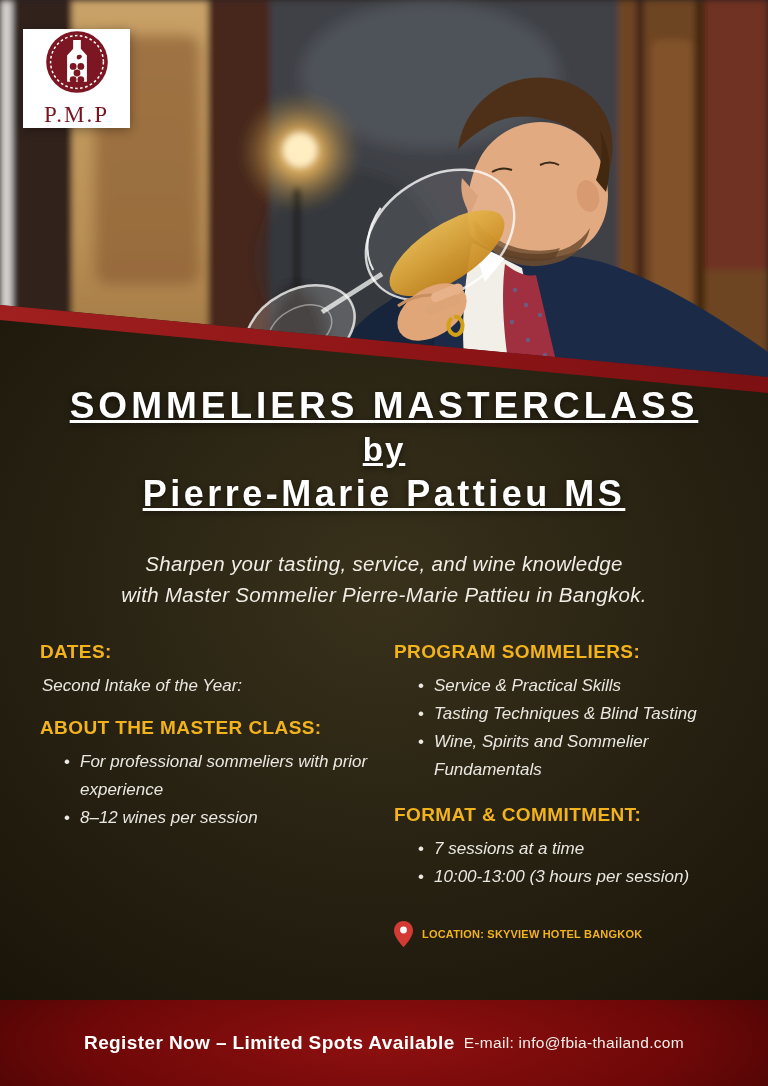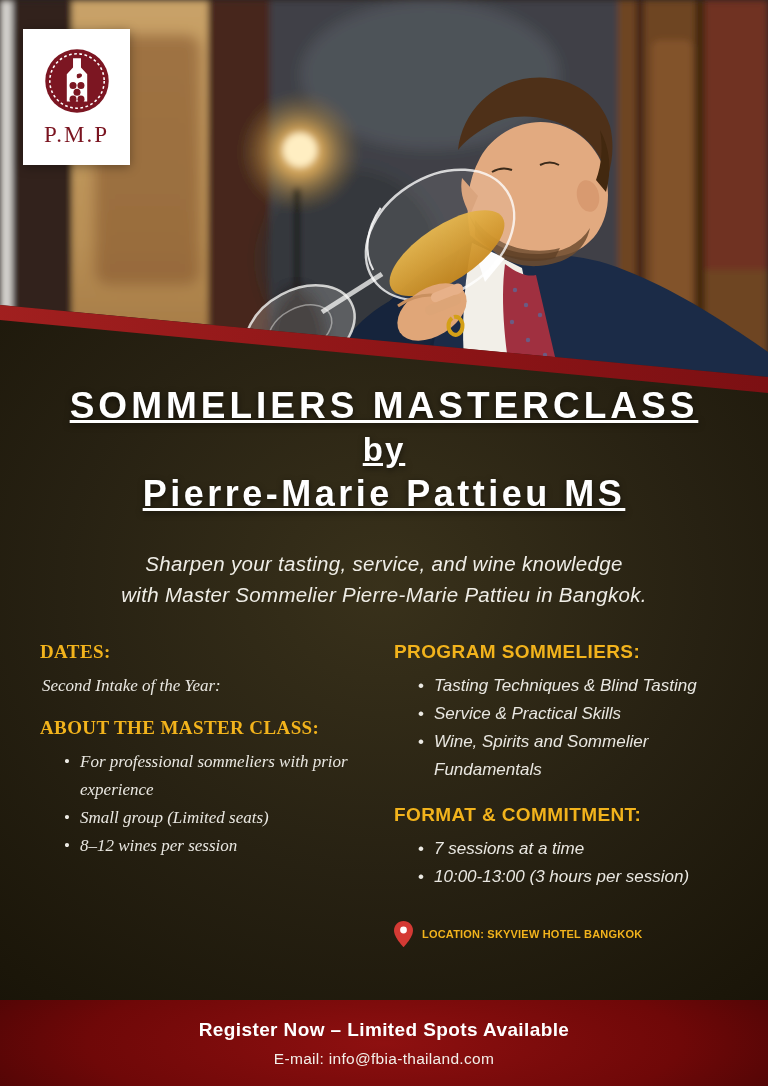--- a/index.html
+++ b/index.html
@@ -17,57 +17,57 @@
     background:#2b2420;
   }
   .photo svg{display:block;width:768px;height:400px;}
   .stripe{
     position:absolute;top:0;left:0;width:768px;height:400px;
     clip-path:polygon(0 305px,768px 377px,768px 393px,0 320px);
     background:linear-gradient(100deg,#a32120 0%,#8e1517 55%,#7c1013 100%);
   }
   
   .logo-box{
-    position:absolute;left:23px;top:29px;width:107px;height:136px;background:#fff;
+    position:absolute;left:23px;top:29px;width:107px;height:99px;background:#fff;
     display:flex;flex-direction:column;align-items:center;justify-content:center;gap:7px;
     box-shadow:0 2px 10px rgba(0,0,0,.35);
   }
   .logo-box svg{width:68px;height:68px;display:block;}
   .monogram{
     font-family:"Liberation Serif",serif;color:#7a1420;font-size:23px;letter-spacing:2px;
   }
   
   .title{position:absolute;top:384px;left:0;width:768px;text-align:center;color:#fff;text-decoration:underline;}
   .title .t1{font-size:37px;font-weight:bold;letter-spacing:4px;line-height:44px;text-shadow:0 2px 6px rgba(0,0,0,.55);}
   .title .t2{font-size:33px;font-weight:bold;letter-spacing:2px;line-height:44px;text-shadow:0 2px 6px rgba(0,0,0,.55);}
   .title .t3{font-size:36px;font-weight:bold;letter-spacing:3.5px;line-height:44px;text-shadow:0 2px 6px rgba(0,0,0,.55);}
   .subtitle{
     position:absolute;top:548px;left:0;width:768px;text-align:center;
     color:#efede6;font-style:italic;font-size:20.5px;line-height:31px;letter-spacing:.3px;
   }
   
   .cols{position:absolute;top:641px;left:40px;width:706px;display:flex;}
-  .col-left{width:330px;flex:none;font-family:Liberation Serif, serif;}
+  .col-left{width:330px;flex:none;}
   .col-right{width:352px;flex:none;margin-left:24px;}
   .sec-h{color:#f2b31c;font-size:19px;font-weight:bold;letter-spacing:.4px;margin:0 0 9px 0;}
   .body-line{color:#e9e7e1;font-style:italic;font-size:17px;line-height:27.5px;padding-left:5px;}
   ul.blts{list-style:none;margin:3px 0 0 0;padding:0 0 0 24px;}
   ul.blts li{
     position:relative;color:#e9e7e1;font-style:italic;font-size:17px;line-height:28px;padding-left:16px;
   }
   ul.blts li::before{content:"•";position:absolute;left:0;top:0;color:#eceae4;font-style:normal;}
   .gap{height:17px;}
   .loc-row{display:flex;align-items:center;margin-top:30px;}
   .loc-row svg{width:19px;height:26px;flex:none;margin-right:9px;}
   .loc-text{color:#f2b31c;font-weight:bold;font-size:11px;letter-spacing:.2px;}
   
   .footer{
     position:absolute;left:0;bottom:0;width:768px;height:86px;
     background:radial-gradient(ellipse 70% 160% at 50% 50%, #8e1010 0%, #6f0808 55%, #3a0303 100%);
-    display:flex;flex-direction:column;align-items:center;justify-content:center;gap:9px;
+    display:flex;align-items:center;justify-content:center;gap:9px;
   }
   .footer .f1{color:#fff;font-weight:bold;font-size:19px;letter-spacing:.4px;}
   .footer .f2{color:#f3efe9;font-size:15.5px;letter-spacing:.3px;}
 </style>
 </head>
 <body>
 
 <div class="poster">
 
   <div class="photo">
@@ -209,30 +209,29 @@
 
   <div class="cols">
 
     <div class="col-left">
       <div class="sec-h">DATES:</div>
       <div class="body-line" style="padding-left:2px;">Second Intake of the Year:</div>
       <div class="gap"></div>
       <div class="sec-h">ABOUT THE MASTER CLASS:</div>
       <ul class="blts">
         <li>For professional sommeliers with prior experience</li>
-        <li>Small group (Limited seats)</li>
         <li>8–12 wines per session</li>
       </ul>
     </div>
 
     <div class="col-right">
       <div class="sec-h">PROGRAM SOMMELIERS:</div>
       <ul class="blts">
+        <li>Service &amp; Practical Skills</li>
         <li>Tasting Techniques &amp; Blind Tasting</li>
-        <li>Service &amp; Practical Skills</li>
         <li>Wine, Spirits and Sommelier Fundamentals</li>
       </ul>
       <div class="gap" style="height:20px;"></div>
       <div class="sec-h">FORMAT &amp; COMMITMENT:</div>
       <ul class="blts">
         <li>7 sessions at a time</li>
         <li>10:00-13:00 (3 hours per session)</li>
       </ul>
       <div class="loc-row">
         <svg viewBox="0 0 19 26">

